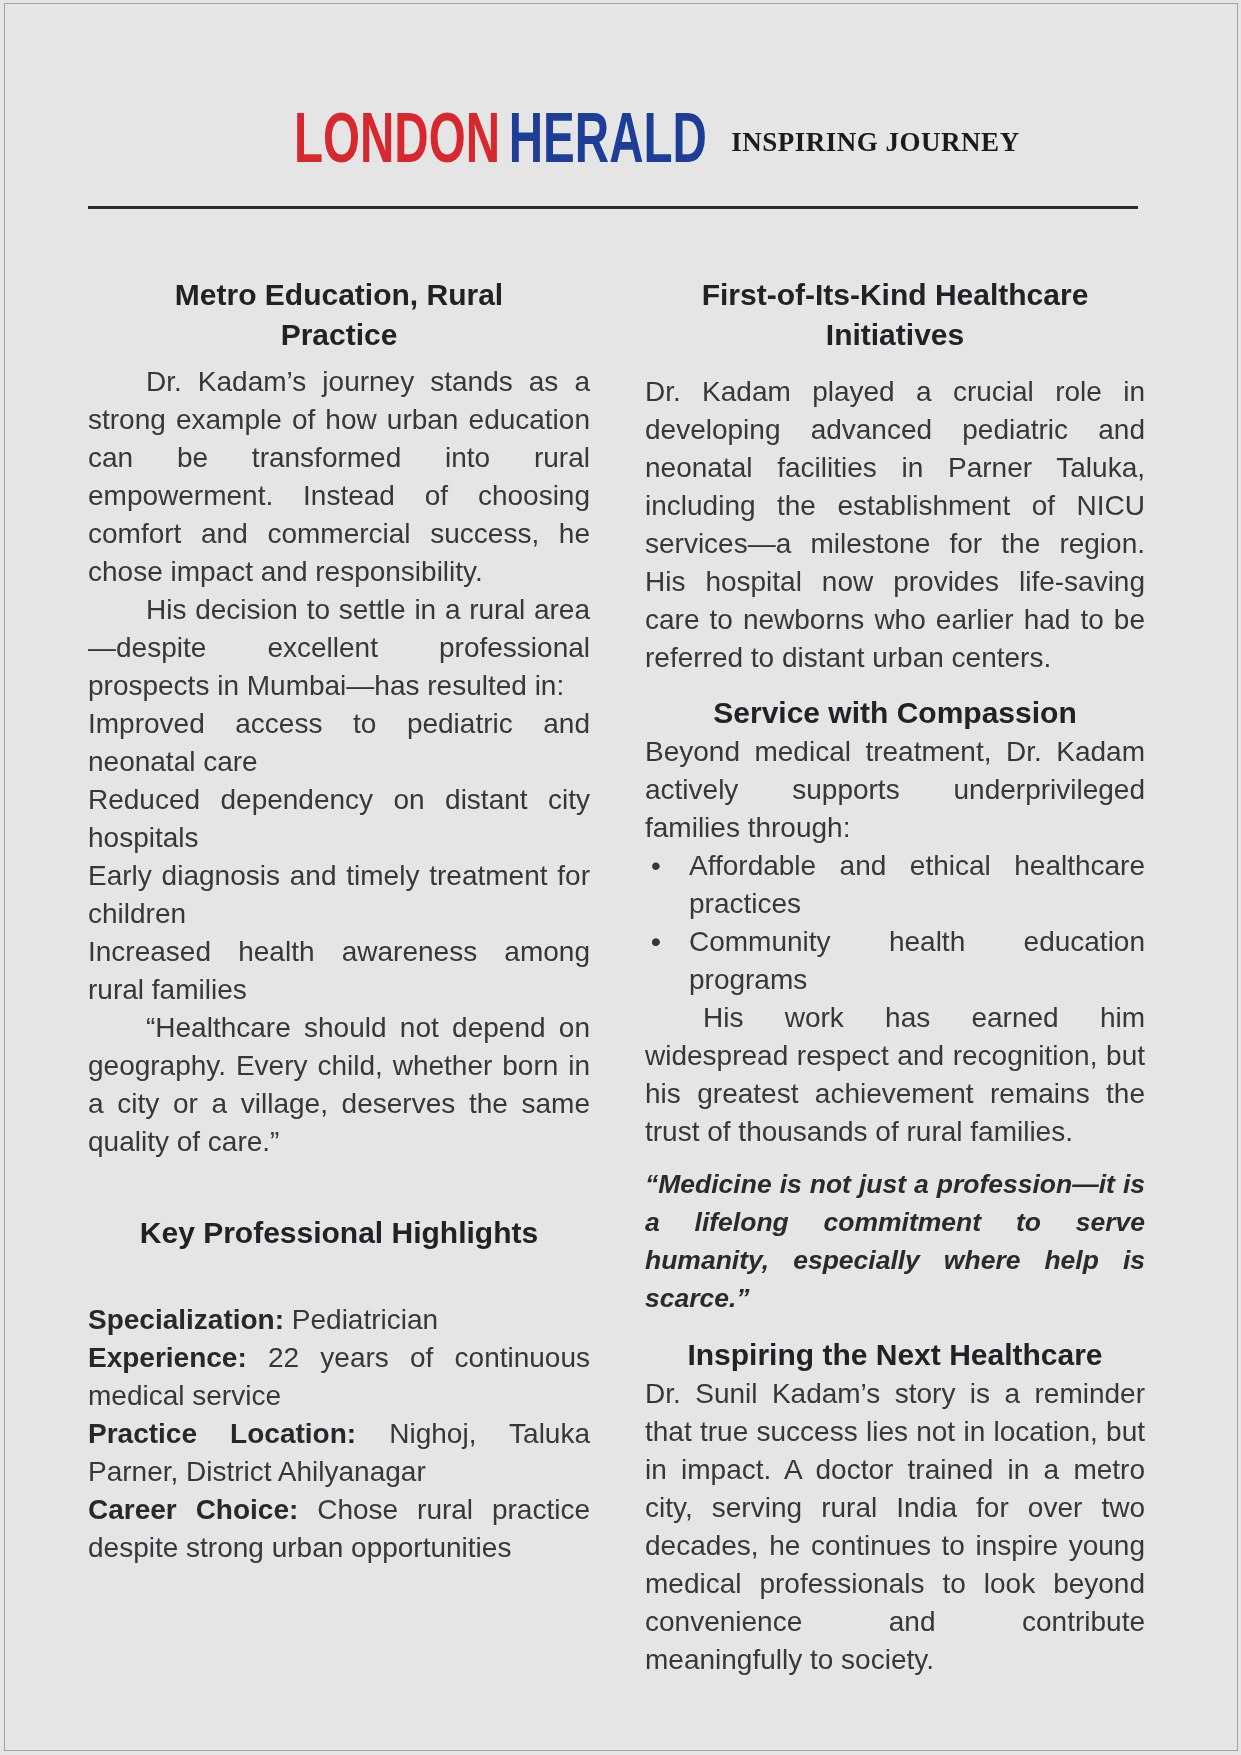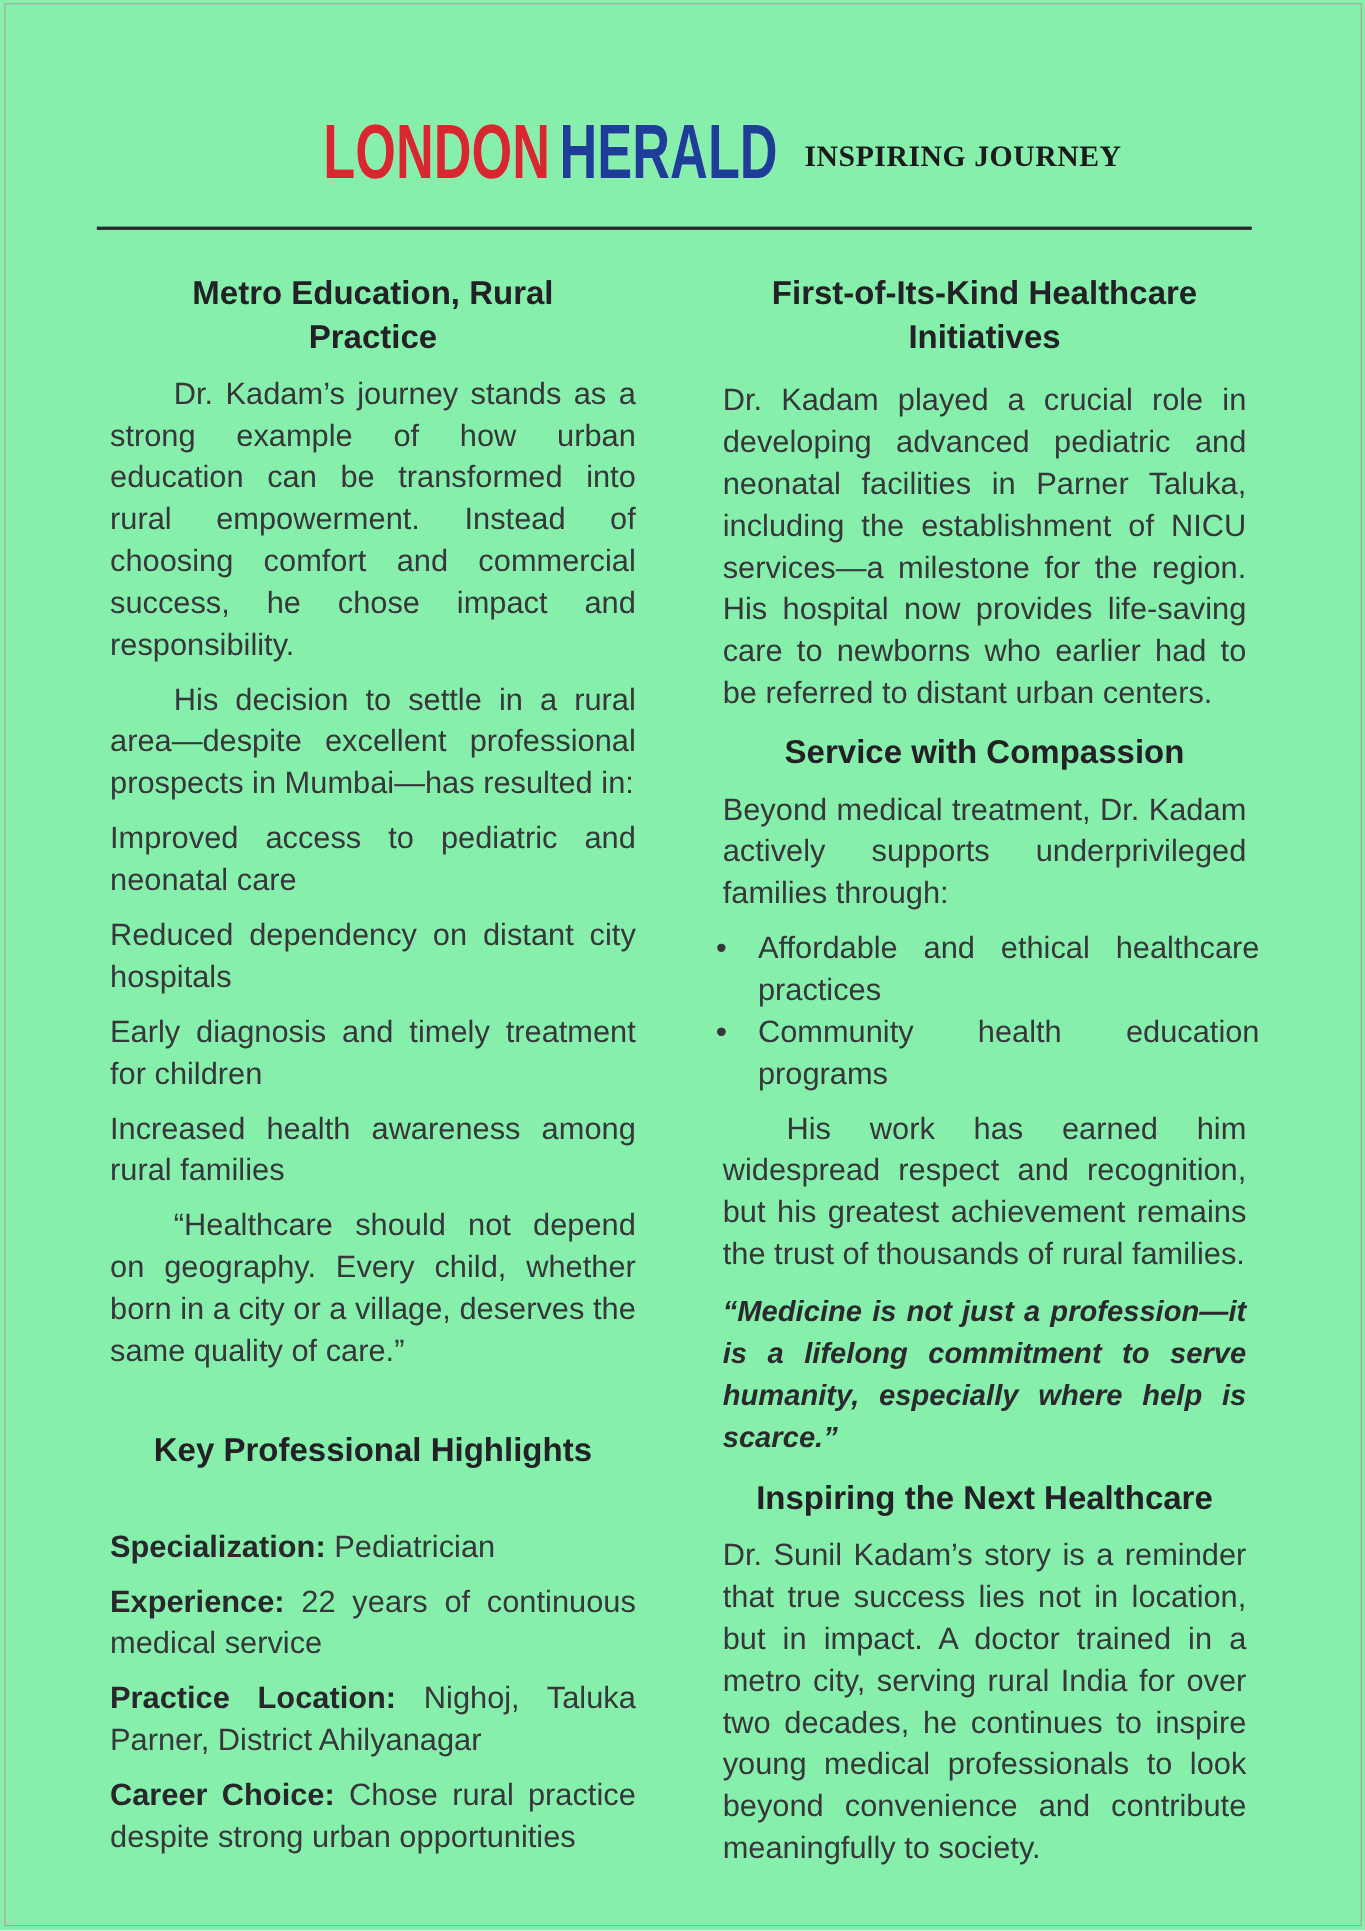--- a/index.html
+++ b/index.html
@@ -1,20 +1,20 @@
 <!DOCTYPE html>
 <html><head>
 <meta charset="utf-8">
 <style>
   html, body { margin: 0; padding: 0; background: #ffffff; }
   .page {
     position: relative;
     width: 1241px;
     height: 1755px;
-    background: #86efac;
+    background: #e5e5e5;
     font-family: "Liberation Sans", sans-serif;
     color: #37363a;
     overflow: hidden;
   }
   .frame {
     position: absolute;
     top: 3px; left: 4px; right: 3px; bottom: 4px;
     border: 1px solid #a3a3a3;
     pointer-events: none;
   }
@@ -50,40 +50,40 @@
   .rule {
     width: 1050px;
     height: 3px;
     background: #2b2b2b;
     margin: 32px 0 0 88px;
   }
   
   .columns {
     display: flex;
     margin-left: 88px;
-    padding-top: 38px;
+    padding-top: 66px;
     gap: 55px;
   }
   .col { text-align: justify; font-size: 28px; line-height: 38px; }
   .col.left  { width: 502px; }
   .col.right { width: 500px; }
   h3 {
     font-size: 30px;
     line-height: 40px;
     font-weight: 700;
     color: #232126;
     text-align: center;
     margin: 0 auto;
   }
   .l-h1 { max-width: 440px; margin-bottom: 8px; }
   .r-h1 { max-width: 470px; }
   .l-h2 { margin: 52px auto 48px; }
   .r-h2 { margin-top: 16px; }
   .r-h3 { margin-top: 18px; }
-  p { margin: 12px; }
+  p { margin: 0; }
   .indent { text-indent: 58px; }
   .r-para1 { margin-top: 18px; }
   .bullets { margin: 0; }
   .bullet-row { position: relative; padding-left: 44px; }
   .bullet-row .dot {
     position: absolute;
     left: 6px; top: 0;
     text-indent: 0;
     font-weight: 400;
   }

